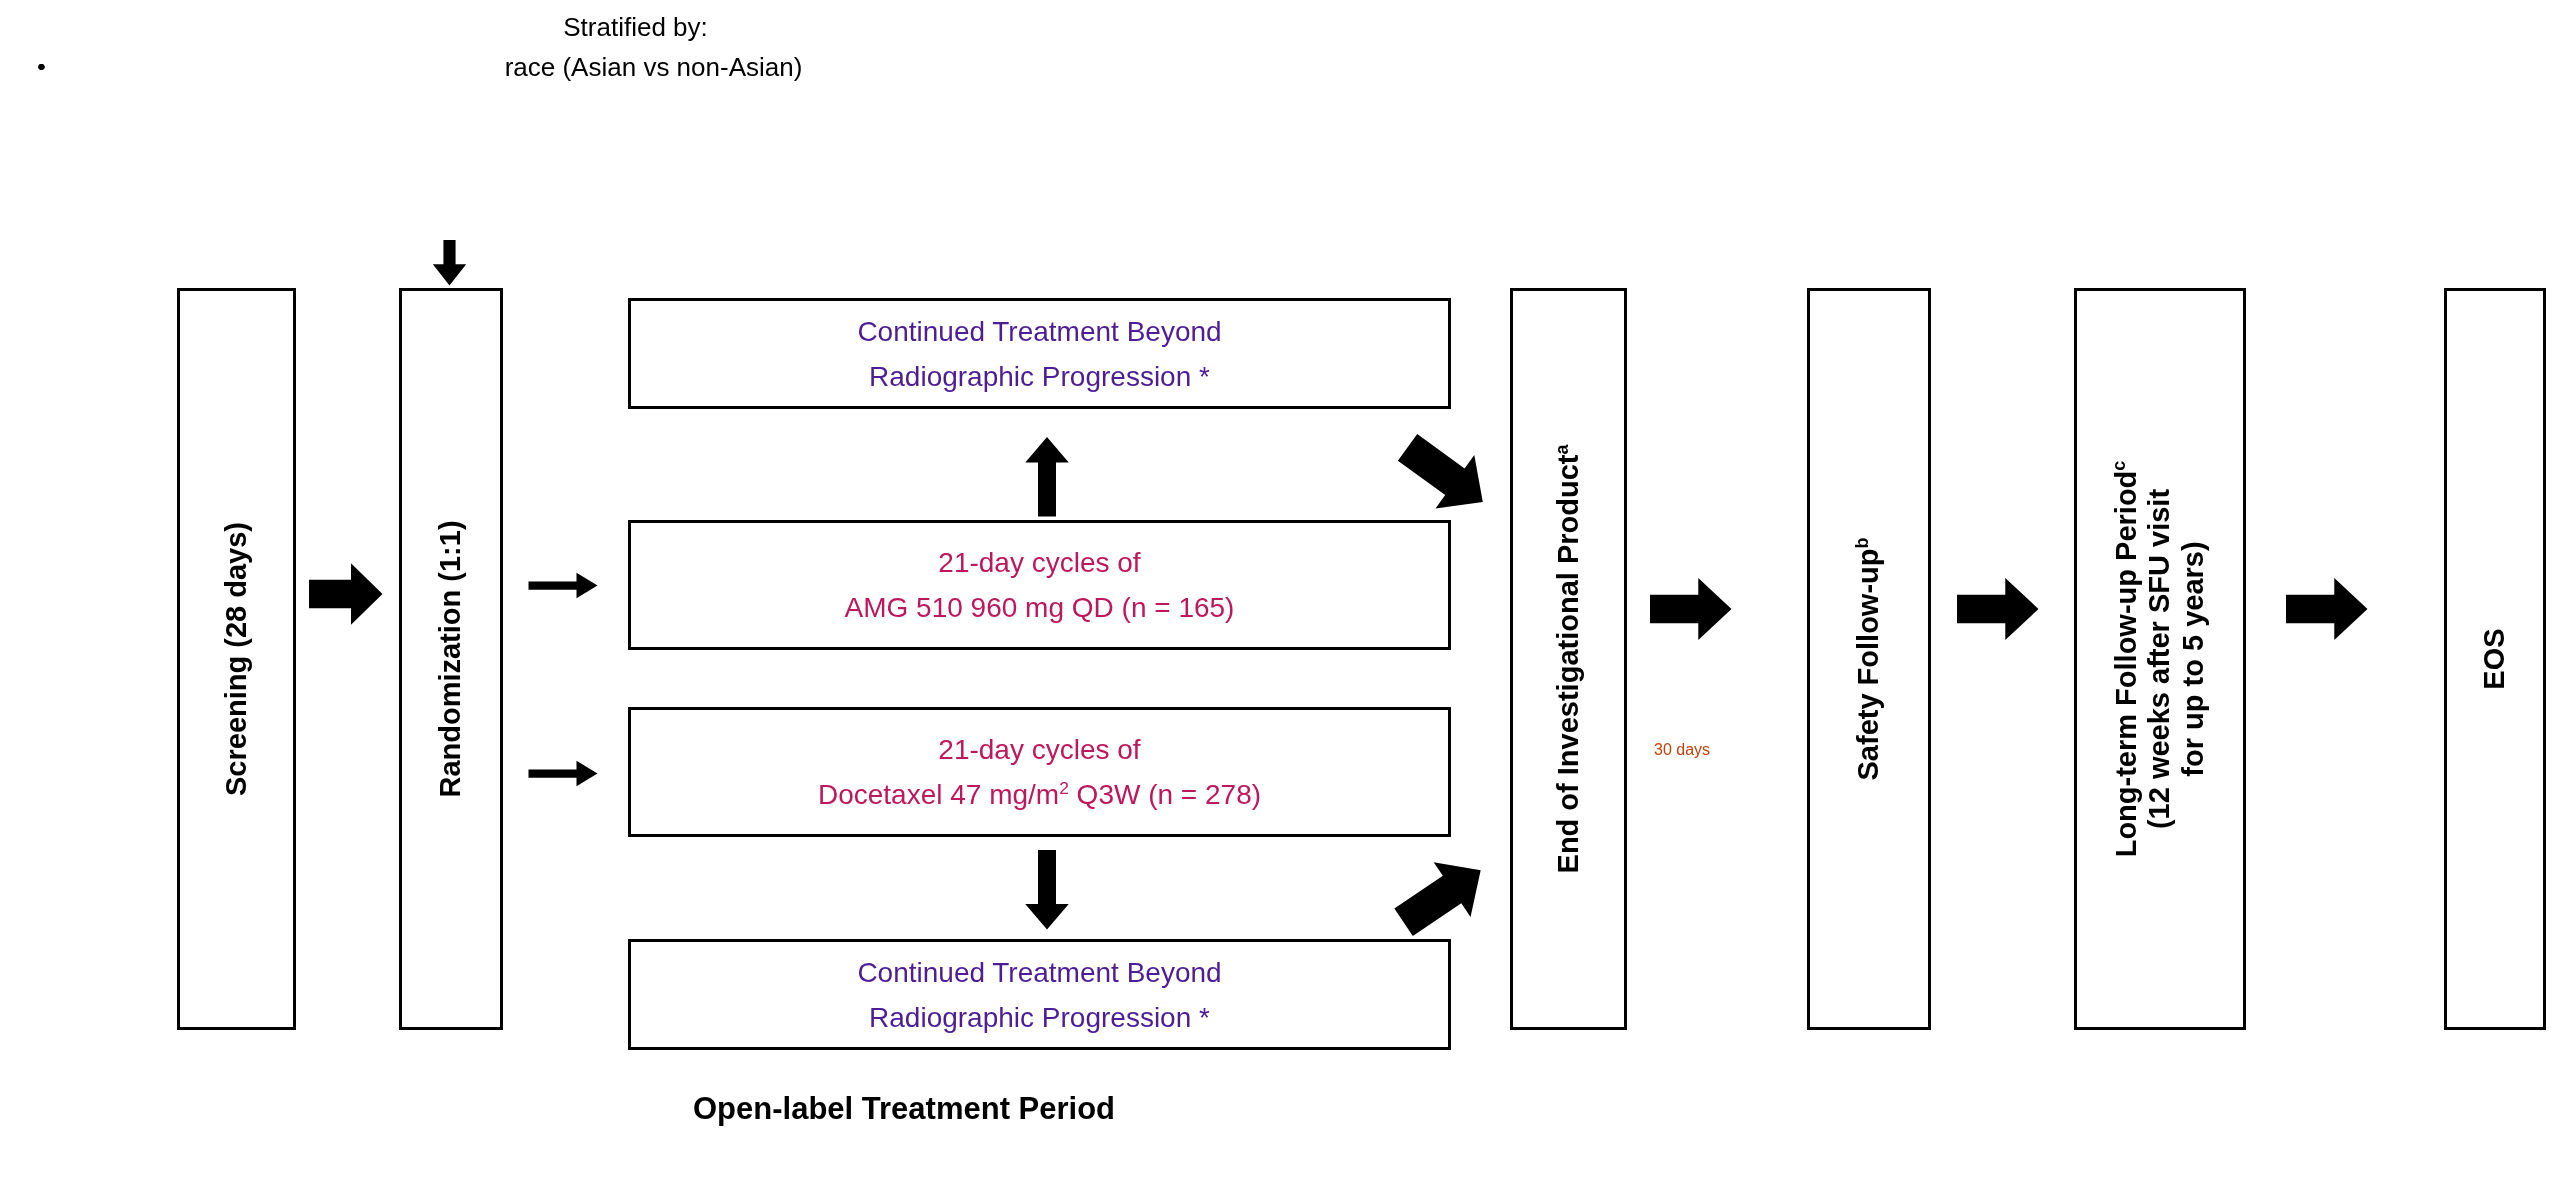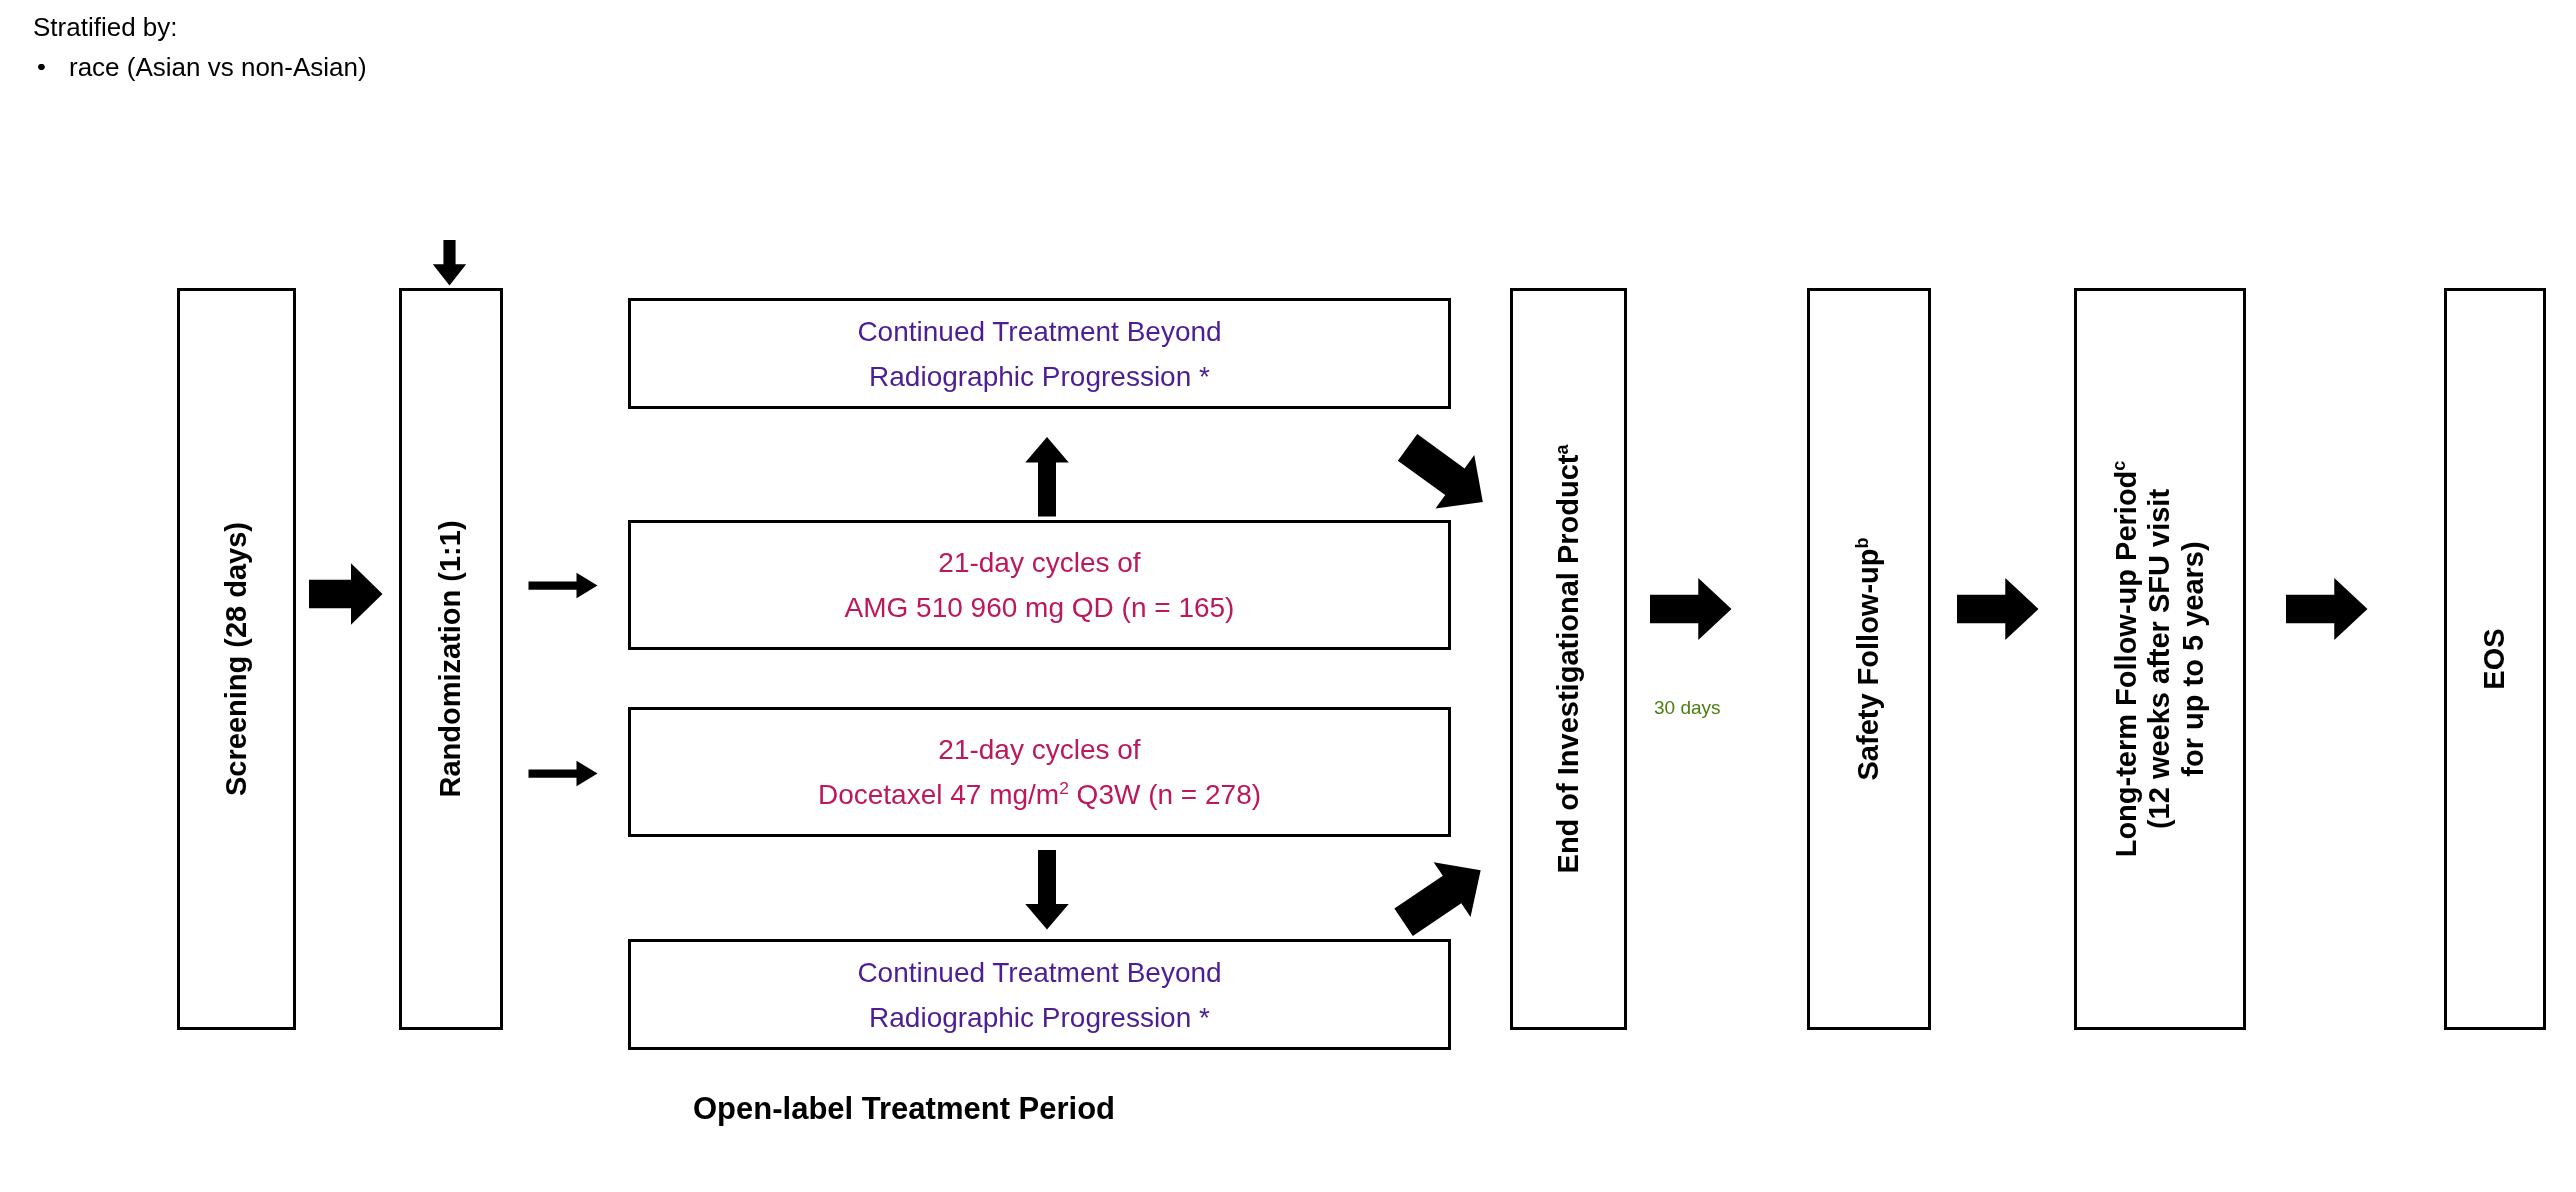--- a/index.html
+++ b/index.html
@@ -18,20 +18,21 @@
     background: #ffffff;
     overflow: hidden;
   }
 
   
   .strat-block {
     position: absolute;
     left: 33px;
     top: 7.5px;
     width: 1205px;
+    text-align: center;
   }
   .strat-title {
     font-size: 26px;
     line-height: 39px;
     color: #000;
     white-space: nowrap;
   }
   .strat-list {
     list-style: none;
     margin: 0;
@@ -103,24 +104,25 @@
     position: absolute;
   }
   .arrow svg {
     display: block;
     overflow: visible;
   }
 
   
   .plain-label {
     position: absolute;
-    font-size: 19px;
+    font-size: 16px;
     line-height: 30px;
-    color: #4d7c0f;
-    white-space: nowrap;
+    color: #c2410c;
+    white-space: nowrap;
+    margin-top: 42px;
   }
   .caption {
     position: absolute;
     font-size: 31px;
     font-weight: bold;
     color: #000;
     white-space: nowrap;
   }
 </style>
 </head>

